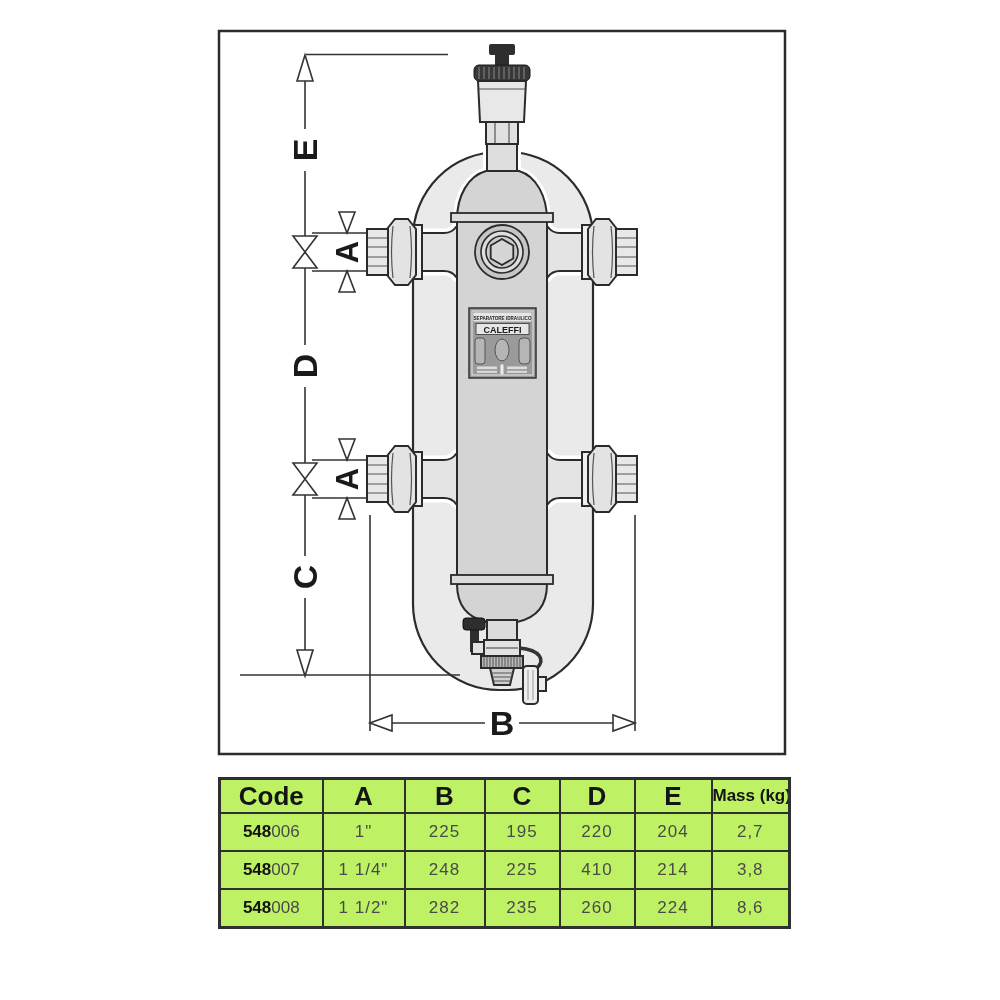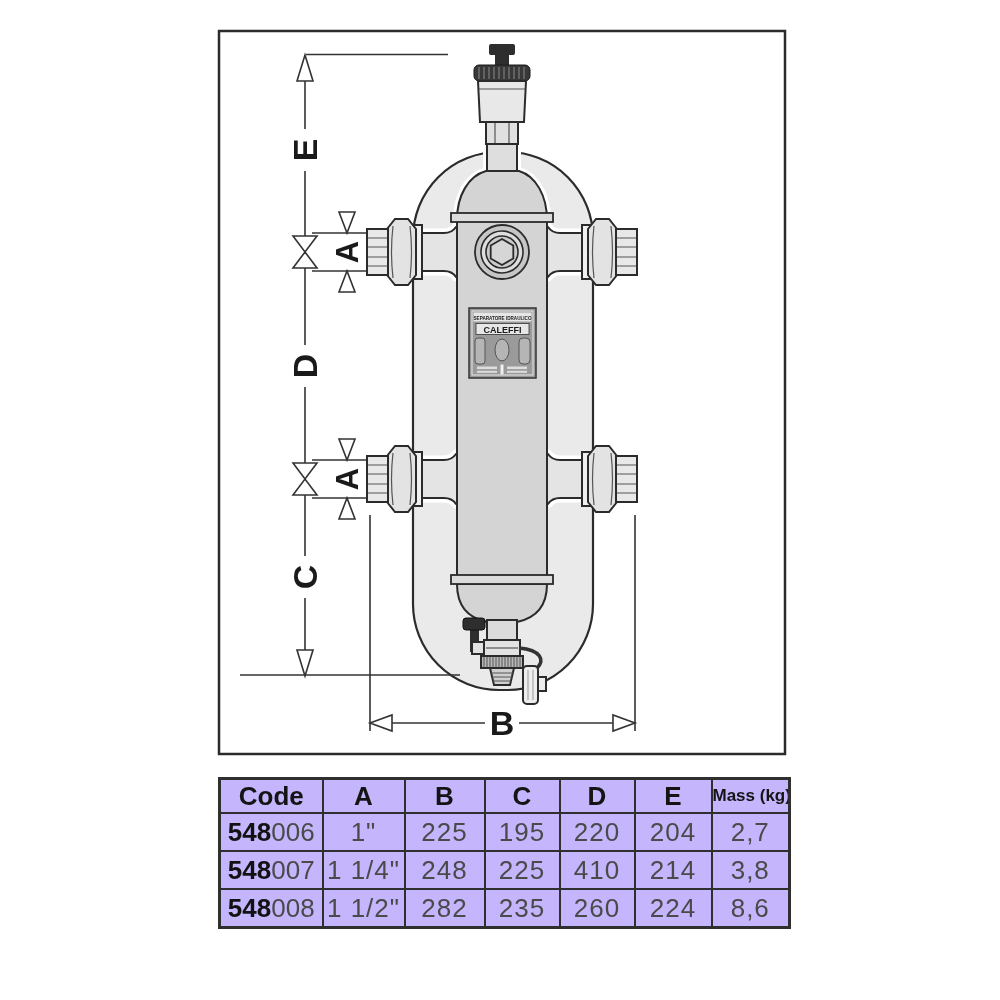--- a/index.html
+++ b/index.html
@@ -2,26 +2,26 @@
 <html><head>
 <meta charset="utf-8">
 <style>
   html,body{margin:0;padding:0;background:#fff;}
   .page{position:relative;width:1000px;height:1000px;background:#fff;overflow:hidden;
         font-family:"Liberation Sans",sans-serif;}
   svg{position:absolute;left:0;top:0;}
   .dim-label{font-family:"Liberation Sans",sans-serif;font-weight:bold;fill:#1a1a1a;}
   
   .dim-table{position:absolute;left:218px;top:777px;width:570px;border-collapse:collapse;
-             table-layout:fixed;background:#c4b5fd;border:3px solid #2f2f2f;}
+             table-layout:fixed;background:#bef264;border:3px solid #2f2f2f;}
   .dim-table th,.dim-table td{border:2px solid #2f2f2f;text-align:center;vertical-align:middle;
              padding:0;overflow:hidden;white-space:nowrap;}
   .dim-table th{height:32px;font-size:26px;font-weight:bold;color:#141414;}
   .dim-table th.mass-h{font-size:17px;letter-spacing:0;}
-  .dim-table td{height:36px;font-size:26px;font-weight:normal;color:#4a4a4a;letter-spacing:1px;}
+  .dim-table td{height:36px;font-size:17px;font-weight:normal;color:#4a4a4a;letter-spacing:1px;}
   .code-bold{font-weight:bold;color:#121212;letter-spacing:0;}
   .code-rest{color:#4a4a4a;letter-spacing:0;}
 </style>
 </head>
 <body>
 
 <div class="page">
 
 <svg width="1000" height="1000" viewBox="0 0 1000 1000">
 

